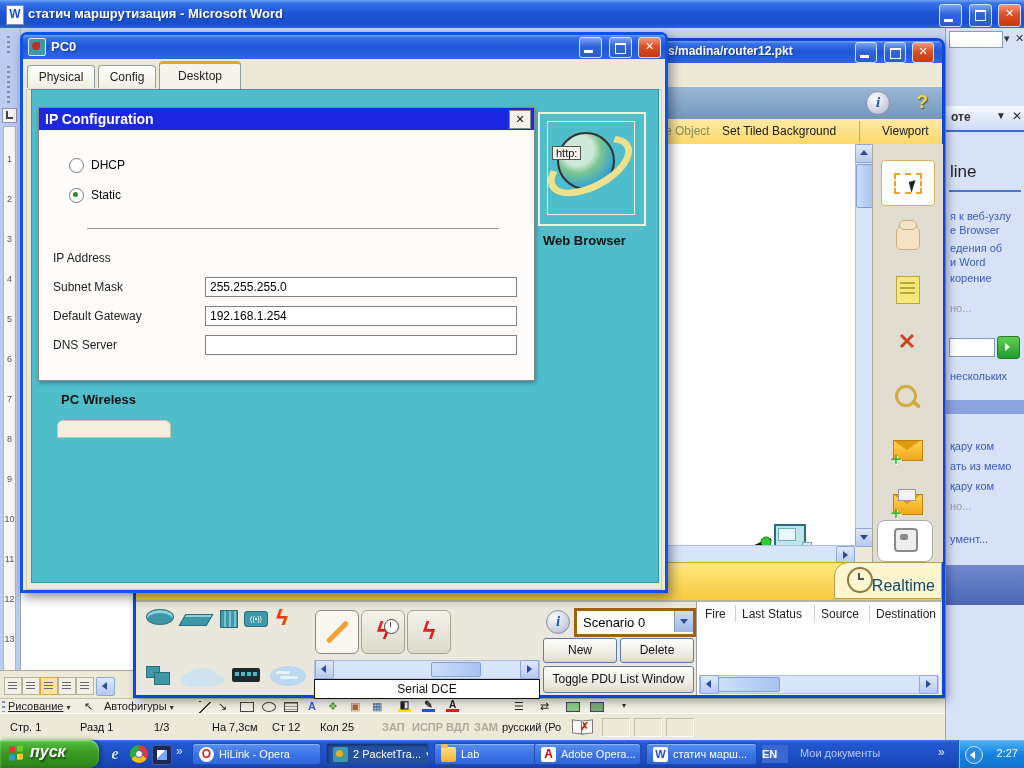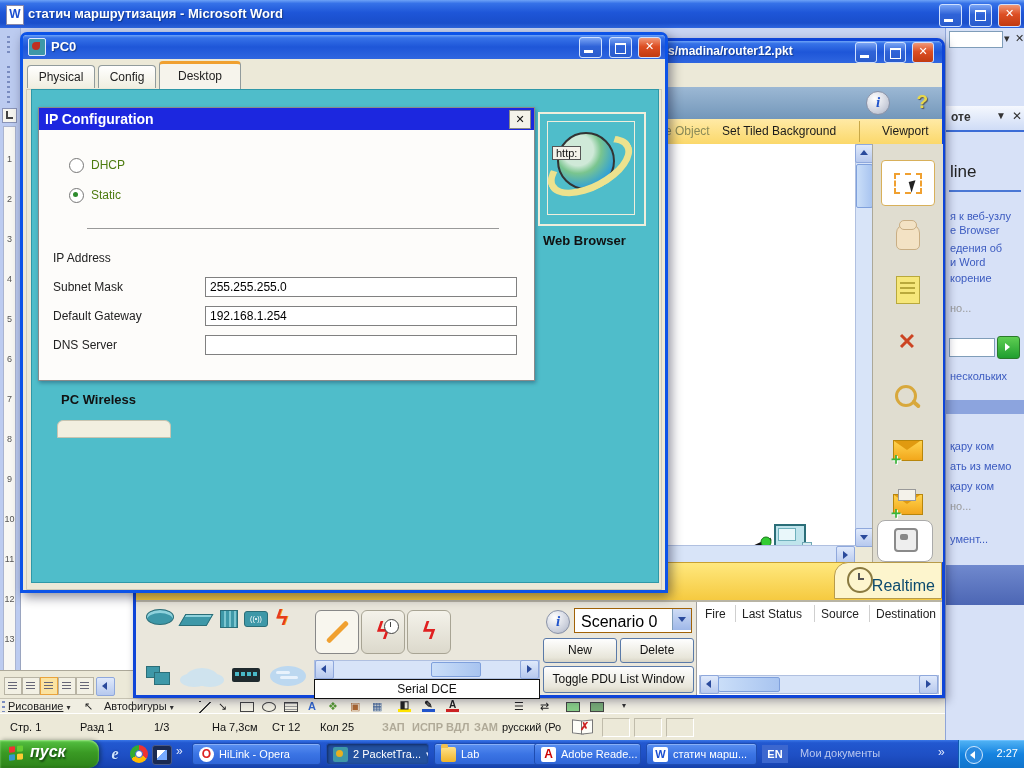--- a/index.html
+++ b/index.html
@@ -167,21 +167,21 @@
   .conbtn{top:8px;width:42px;height:42px;border-radius:6px;border:1px solid #a8a494;
     background:linear-gradient(180deg,#f4f2ea,#dcd9cc);text-align:center;}
   .conbtn.sel{background:#f8f6ee;border-color:#888;}
   .diagline{position:absolute;left:19px;top:7px;width:5px;height:28px;background:#f0a030;transform:rotate(45deg);border-radius:2px;}
   .sbolt{color:#e02020;font-weight:bold;font-size:24px;line-height:40px;}
   .miniclock{position:absolute;right:5px;top:8px;width:13px;height:13px;border-radius:50%;background:#fff;border:1px solid #444;}
   .miniclock::before{content:"";position:absolute;left:5px;top:2px;width:1px;height:5px;background:#444;}
   .midscroll{left:178px;top:58px;width:224px;height:17px;background:#d8e4f8;border:1px solid #b0c0e0;}
   .serialbox{left:178px;top:77px;width:224px;height:18px;background:#fff;border:1px solid #111;
     text-align:center;font-size:12px;line-height:18px;color:#111;}
-  .combo{left:438px;top:6px;width:116px;height:23px;background:#fff;border:1px solid #a16207;font-size:16px;}
+  .combo{left:438px;top:6px;width:116px;height:23px;background:#fff;border:3px solid #a16207;font-size:13px;}
   .combo .txt{position:absolute;left:6px;top:4px;}
   .combo .drop{position:absolute;right:0;top:0;width:18px;height:21px;
     background:linear-gradient(180deg,#cfdcf5,#9fb8e8);border-left:1px solid #7f9db9;}
   .xpbutton{border:1px solid #5a7aa8;border-radius:3px;background:linear-gradient(180deg,#fefefe,#e8e6da 80%,#d8d5c6);
     font-size:12px;color:#111;text-align:center;}
   .pdulist{left:560px;top:0px;width:243px;height:93px;background:#fff;border-left:1px solid #a0a0a0;font-size:12px;}
   .pduhead{position:absolute;top:5px;color:#222;white-space:nowrap;}
   .pdusep{position:absolute;top:3px;width:1px;height:17px;background:#cfcfcf;}
   .pduscroll{position:absolute;left:2px;top:73px;width:238px;height:17px;background:#d8e4f8;border:1px solid #b0c0e0;}
 
@@ -204,21 +204,21 @@
   .peek{left:25px;top:330px;width:112px;height:16px;background:#f2efe0;border:1px solid #c8c4b0;border-radius:6px 6px 0 0;}
 
   .ipd{left:15px;top:72px;width:495px;height:272px;background:#fdfcfa;border:1px solid #8a8a8a;
     box-shadow:1px 2px 4px rgba(0,0,40,.3);}
   .ipd-title{left:0;top:0;width:495px;height:22px;background:#1c27df;color:#fff;font-weight:bold;font-size:14px;
     line-height:22px;padding-left:6px;box-sizing:border-box;}
   .ipd-close{right:3px;top:2px;width:20px;height:17px;background:#f4f2ea;border:1px solid #888;
     text-align:center;font-size:11px;line-height:16px;color:#111;}
   .radio{width:13px;height:13px;border:1px solid #777;border-radius:50%;background:#fff;}
   .radio.on::before{content:"";position:absolute;left:3px;top:3px;width:5px;height:5px;border-radius:50%;background:#2e8b2e;}
-  .rlabel{font-size:12px;color:#4d7c0f;}
+  .rlabel{font-size:12px;color:#000000;}
   .ipd-sep{left:48px;top:120px;width:412px;height:1px;background:#999;}
   .flabel{left:14px;font-size:12px;color:#222;}
   .ipd-input{position:absolute;left:166px;width:312px;height:20px;border:1px solid #808080;font-size:12px;
     font-family:"Liberation Sans",sans-serif;padding:0 4px;box-sizing:border-box;background:#fff;}
 
   .wb-box{left:515px;top:77px;width:104px;height:110px;border:2px solid #f0eedc;}
   .wb-inner{position:absolute;left:7px;top:7px;width:86px;height:92px;border:1px solid #f0eedc;}
   .globe{position:absolute;left:17px;top:18px;width:54px;height:54px;border-radius:50%;
     background:radial-gradient(circle at 35% 30%,#cfe9d8 0 30%,#7ac58f 45%,#2f9fd8 75%,#1b7fc0);border:2px solid #333;}
   .ring{position:absolute;left:4px;top:28px;width:78px;height:34px;border:7px solid #ece28e;border-radius:50%;
@@ -253,21 +253,21 @@
   .ticon{width:15px;height:15px;flex:none;border-radius:2px;position:relative;}
   .opera-o{background:#fff;border-radius:50%;color:#d22;font-weight:bold;font-size:12px;line-height:15px;text-align:center;}
   .pt-ico{background:#3e98a8;}
   .pt-ico::before{content:"";position:absolute;left:3px;top:3px;width:7px;height:7px;background:#e8b020;border-radius:50%;}
   .folder{background:linear-gradient(180deg,#ffe28a,#f0b429);border-radius:2px;}
   .folder::before{content:"";position:absolute;left:0;top:-3px;width:7px;height:4px;background:#f0c050;border-radius:2px 2px 0 0;}
   .adobe{background:#fff;color:#c00;font-weight:bold;font-size:12px;line-height:15px;text-align:center;}
   .wordico{background:#fff;color:#1b4fd0;font-weight:bold;font-size:11px;line-height:15px;text-align:center;}
   .caret-dn{color:#dfe8ff;font-size:9px;}
   .langbox{left:762px;top:5px;width:26px;height:18px;background:#3c67cf;color:#fff;font-size:11px;font-weight:bold;
-    text-align:center;line-height:18px;}
+    line-height:18px;}
   .docslabel{left:800px;top:7px;color:#b9c7ef;font-size:11px;}
   .docschev{left:938px;top:5px;color:#dfe8ff;font-size:12px;}
   .tray{left:958px;top:0;width:66px;height:28px;border-left:1px solid #0f5cb0;
     background:linear-gradient(180deg,#53b4f5,#1583e0 50%,#1174cc);box-shadow:inset 1px 1px 0 #6cc0ff;}
   .traycirc{position:absolute;left:6px;top:6px;width:16px;height:16px;border-radius:50%;background:#2a8ae0;border:1px solid #cfe8ff;}
   .traycirc::before{content:"";position:absolute;left:4px;top:4px;border-top:4px solid transparent;border-bottom:4px solid transparent;border-right:5px solid #fff;}
   .traytime{position:absolute;right:7px;top:7px;color:#fff;font-size:11px;}
 </style>
 </head>
 <body>
@@ -670,21 +670,21 @@
       <span class="ticon pt-ico"></span>
       <span>2 PacketTra...</span>
       <span class="caret-dn">▾</span>
     </div>
     <div class="abs tbtn" style="left:434px;width:114px;">
       <span class="ticon folder"></span>
       <span>Lab</span>
     </div>
     <div class="abs tbtn" style="left:534px;width:107px;">
       <span class="ticon adobe">A</span>
-      <span>Adobe Reade...</span>
+      <span>Adobe Opera...</span>
     </div>
     <div class="abs tbtn" style="left:646px;width:111px;">
       <span class="ticon wordico">W</span>
       <span>статич марш...</span>
     </div>
 
     <span class="abs langbox">EN</span>
     <span class="abs docslabel">Мои документы</span>
     <span class="abs docschev">»</span>
     <div class="abs tray">

